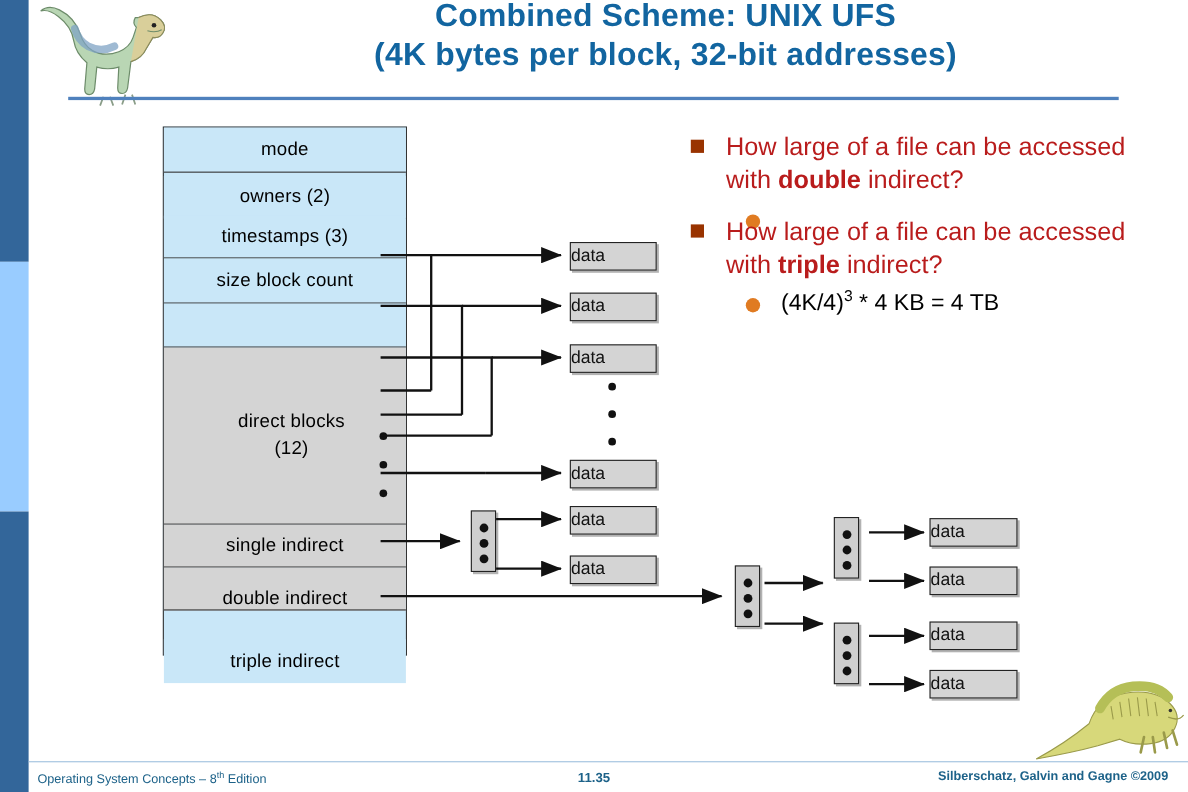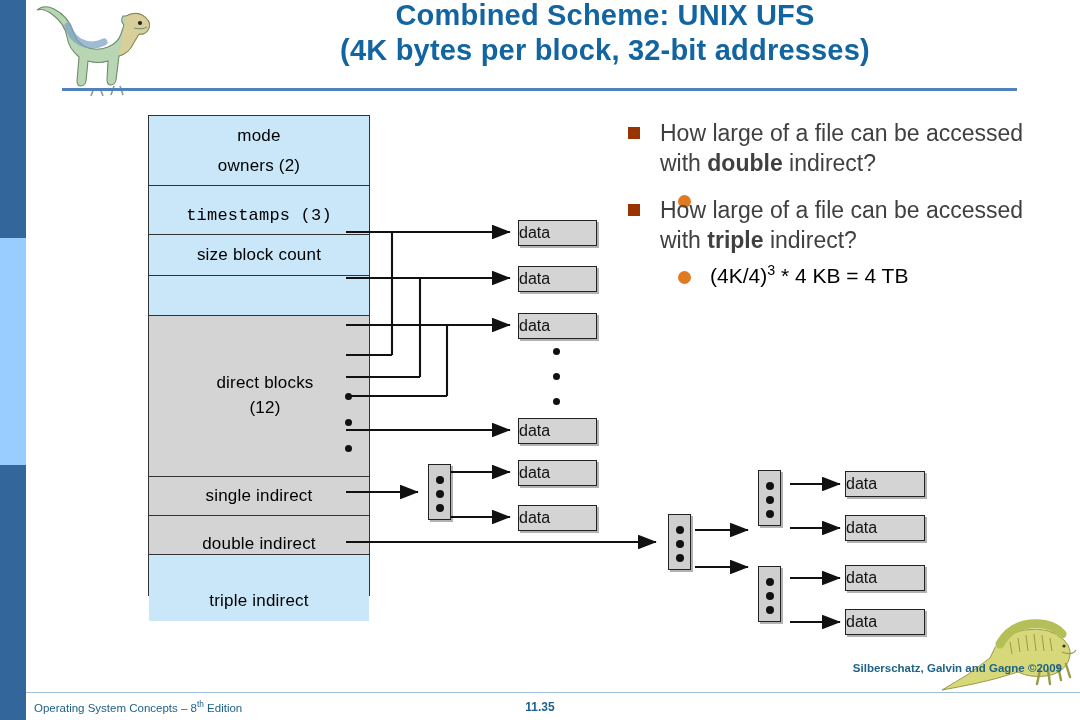--- a/index.html
+++ b/index.html
@@ -83,42 +83,42 @@
   
   #data-ellipsis { position:absolute; left:553px; top:348px; }
   #data-ellipsis i { display:block; width:7px; height:7px; border-radius:50%; background:#111; margin-bottom:18px; }
 
   
   #bullets { position:absolute; left:620px; top:118px; width:420px; }
   .bullet-l1 { position:relative; padding-left:40px; margin-bottom:6px; }
   .bullet-l1 .marker {
     position:absolute; left:8px; top:9px; width:12px; height:12px; background:#993300;
   }
-  .bullet-l1 .copy { font-size:23px; line-height:1.32; color:#404040; }
+  .bullet-l1 .copy { font-size:23px; line-height:1.32; color:#b91c1c; }
   .bullet-l1 .copy b { font-weight:bold; }
   .bullet-l2 { position:relative; padding-left:90px; margin:2px 0 16px 0; }
   .bullet-l2 .marker {
     position:absolute; left:58px; top:10px; width:13px; height:13px;
     border-radius:50%; background:#e07b22;
   }
   .bullet-l2 .copy { font-size:21px; line-height:1.3; color:#000; }
   sup { font-size:.68em; vertical-align:super; }
 
   
   #footer-rule { position:absolute; left:26px; top:692px; width:1054px; height:1px; background:#9fc0de; }
   #footer-left {
     position:absolute; left:34px; top:700px;
     font-size:11.5px; font-weight:normal; color:#1d6289; white-space:nowrap;
   }
   #footer-center {
     position:absolute; left:0; top:700px; width:1080px; text-align:center;
     font-size:12px; font-weight:bold; color:#1d6289;
   }
   #footer-right {
-    position:absolute; right:18px; top:662px;
+    position:absolute; right:18px; top:700px;
     font-size:11.5px; font-weight:bold; color:#1d6289; white-space:nowrap;
   }
   #footer-left sup { font-size:.72em; }
 </style>
 </head>
 <body>
 
 <div id="left-rail">
   <div id="rail-top"></div>
   <div id="rail-mid"></div>
@@ -139,24 +139,24 @@
 <div id="title-block">
   <div id="title-line-1">Combined Scheme:  UNIX UFS</div>
   <div id="title-line-2">(4K bytes per block, 32-bit addresses)</div>
 </div>
 <div id="title-rule"></div>
 
 <div id="inode">
   <div class="inode-row blue" id="row-mode" style="top:0px;    height:41px;">
       <span>mode</span>
     </div>
-  <div class="inode-row blue" id="row-owners" style="top:31px;   height:39px;">
+  <div class="inode-row blue" id="row-owners" style="top:44px;   height:39px;">
       <span>owners (2)</span>
     </div>
-  <div class="inode-row blue" id="row-timestamps" style="top:80px;   height:39px;font-family:Liberation Mono, monospace;">
+  <div class="inode-row blue" id="row-timestamps" style="top:80px;   height:39px;">
       <span>timestamps (3)</span>
     </div>
   <div class="inode-row blue" id="row-size" style="top:119px;  height:41px;">
       <span>size block count</span>
     </div>
   <div class="inode-row blue" id="row-blank" style="top:160px;  height:40px;">
       <span></span>
     </div>
   <div class="inode-row grey" id="row-direct" style="top:200px;  height:161px;">
     <span>direct blocks</span>

